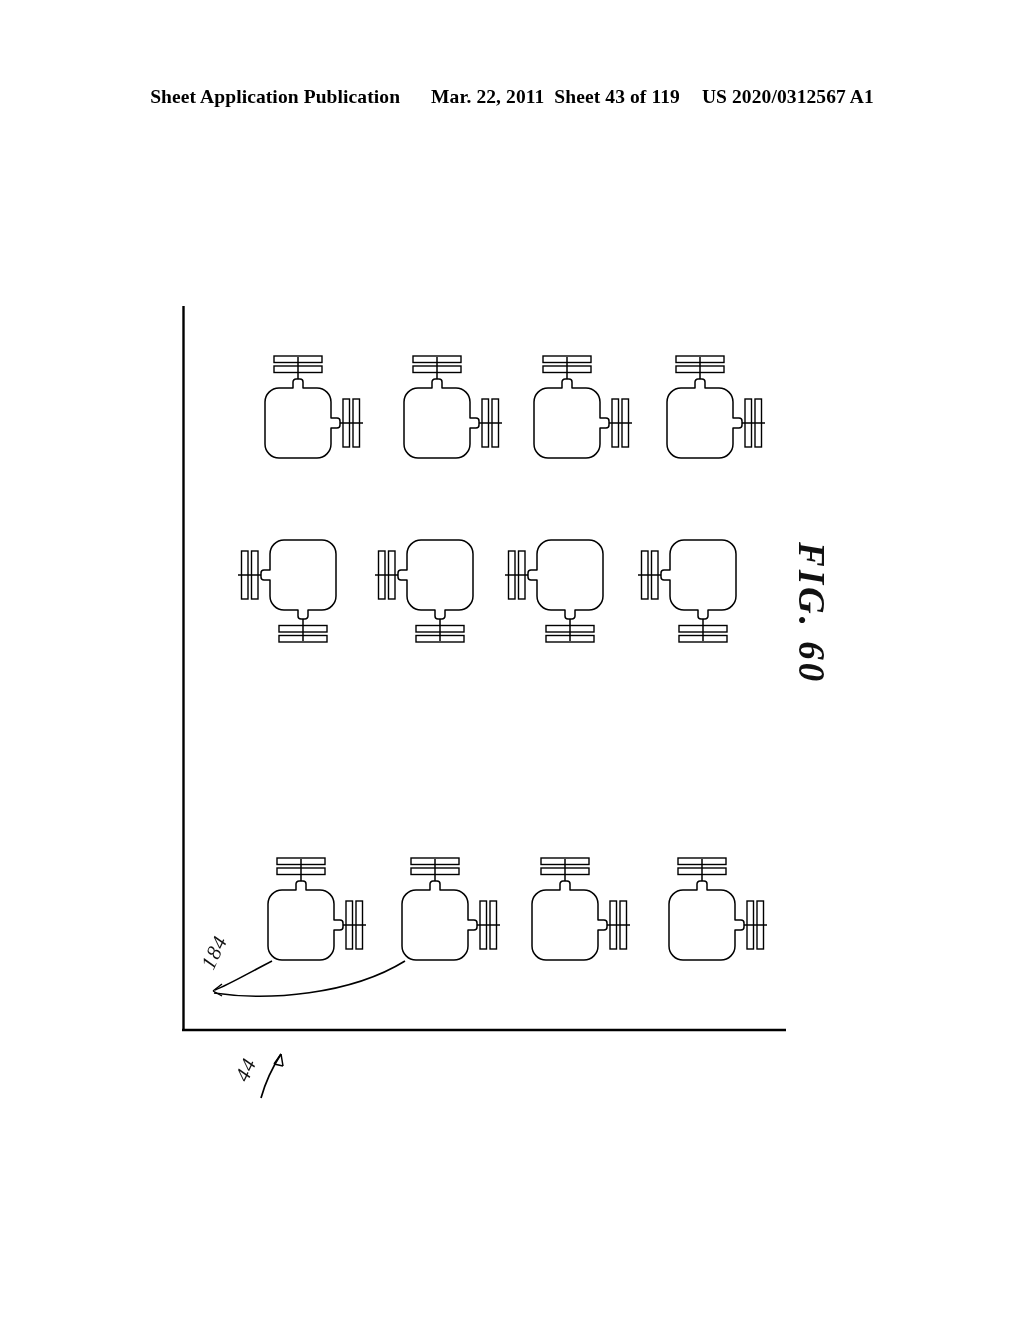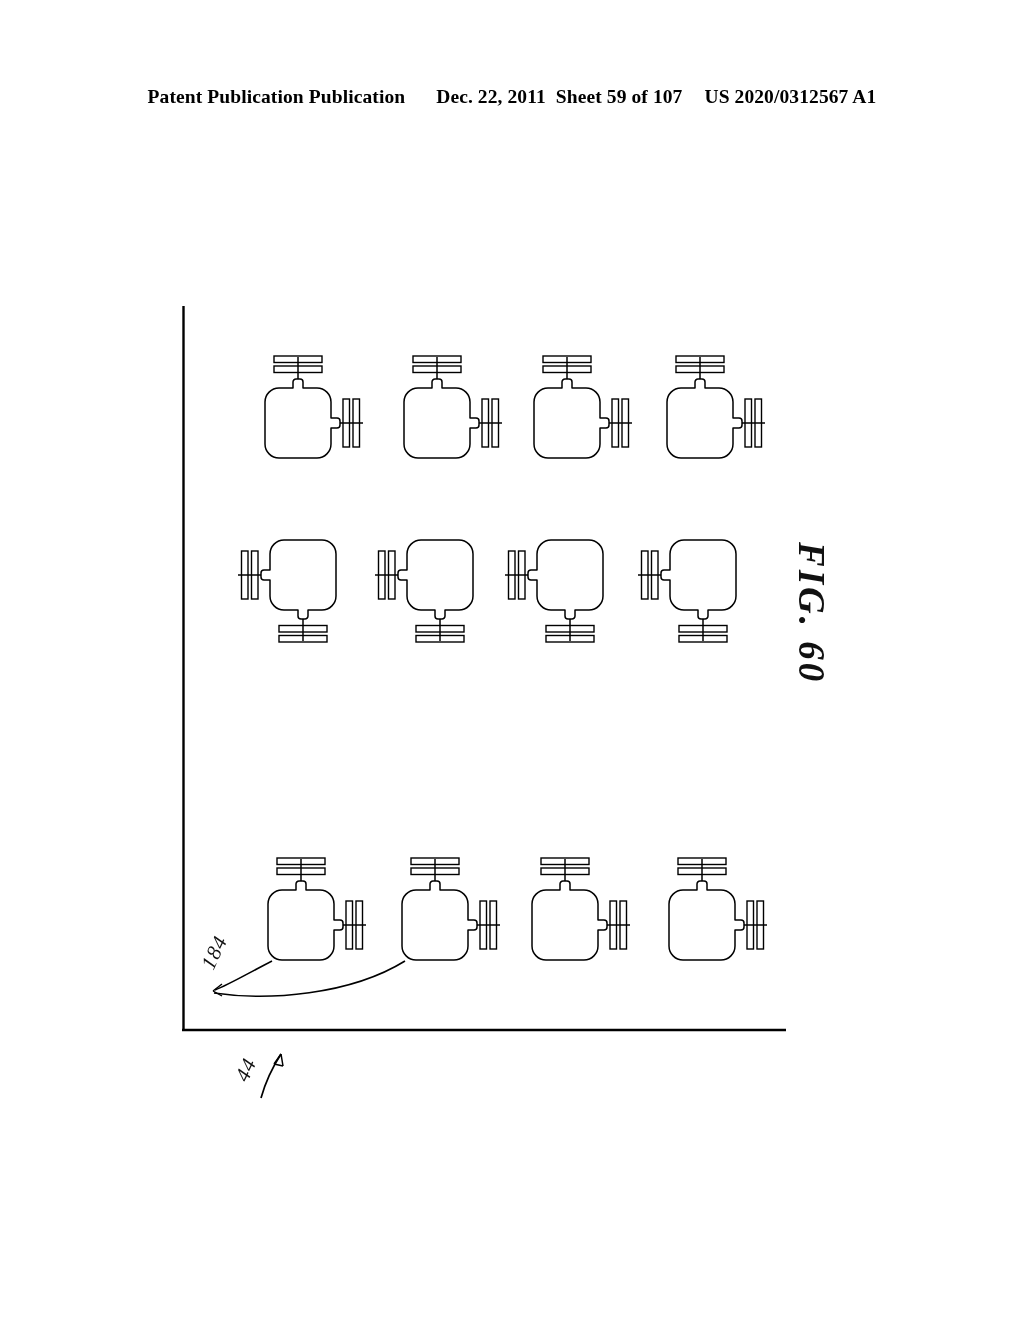--- a/index.html
+++ b/index.html
@@ -83,21 +83,21 @@
     left: 230px;
     top: 1075px;
     transform: rotate(-65deg);
     transform-origin: 0 0;
   }
 </style>
 </head>
 <body>
 
 <div id="page-header">
-  <span class="seg">Patent Publication Publication</span><span class="gap-lg"></span><span class="seg">Dec. 22, 2011</span><span class="gap-sm"></span><span class="seg">Sheet 59 of 107</span><span class="gap-md"></span><span class="seg">US 2020/0312567 A1</span>
+  <span class="seg">Sheet Application Publication</span><span class="gap-lg"></span><span class="seg">Mar. 22, 2011</span><span class="gap-sm"></span><span class="seg">Sheet 43 of 119</span><span class="gap-md"></span><span class="seg">US 2020/0312567 A1</span>
 </div>
 
 <div id="drawing">
   <svg width="1024" height="1320" viewBox="0 0 1024 1320" xmlns="http://www.w3.org/2000/svg">
     <defs>
 
       <g id="cell-unit">
 
         <path d="
             M 10,24

